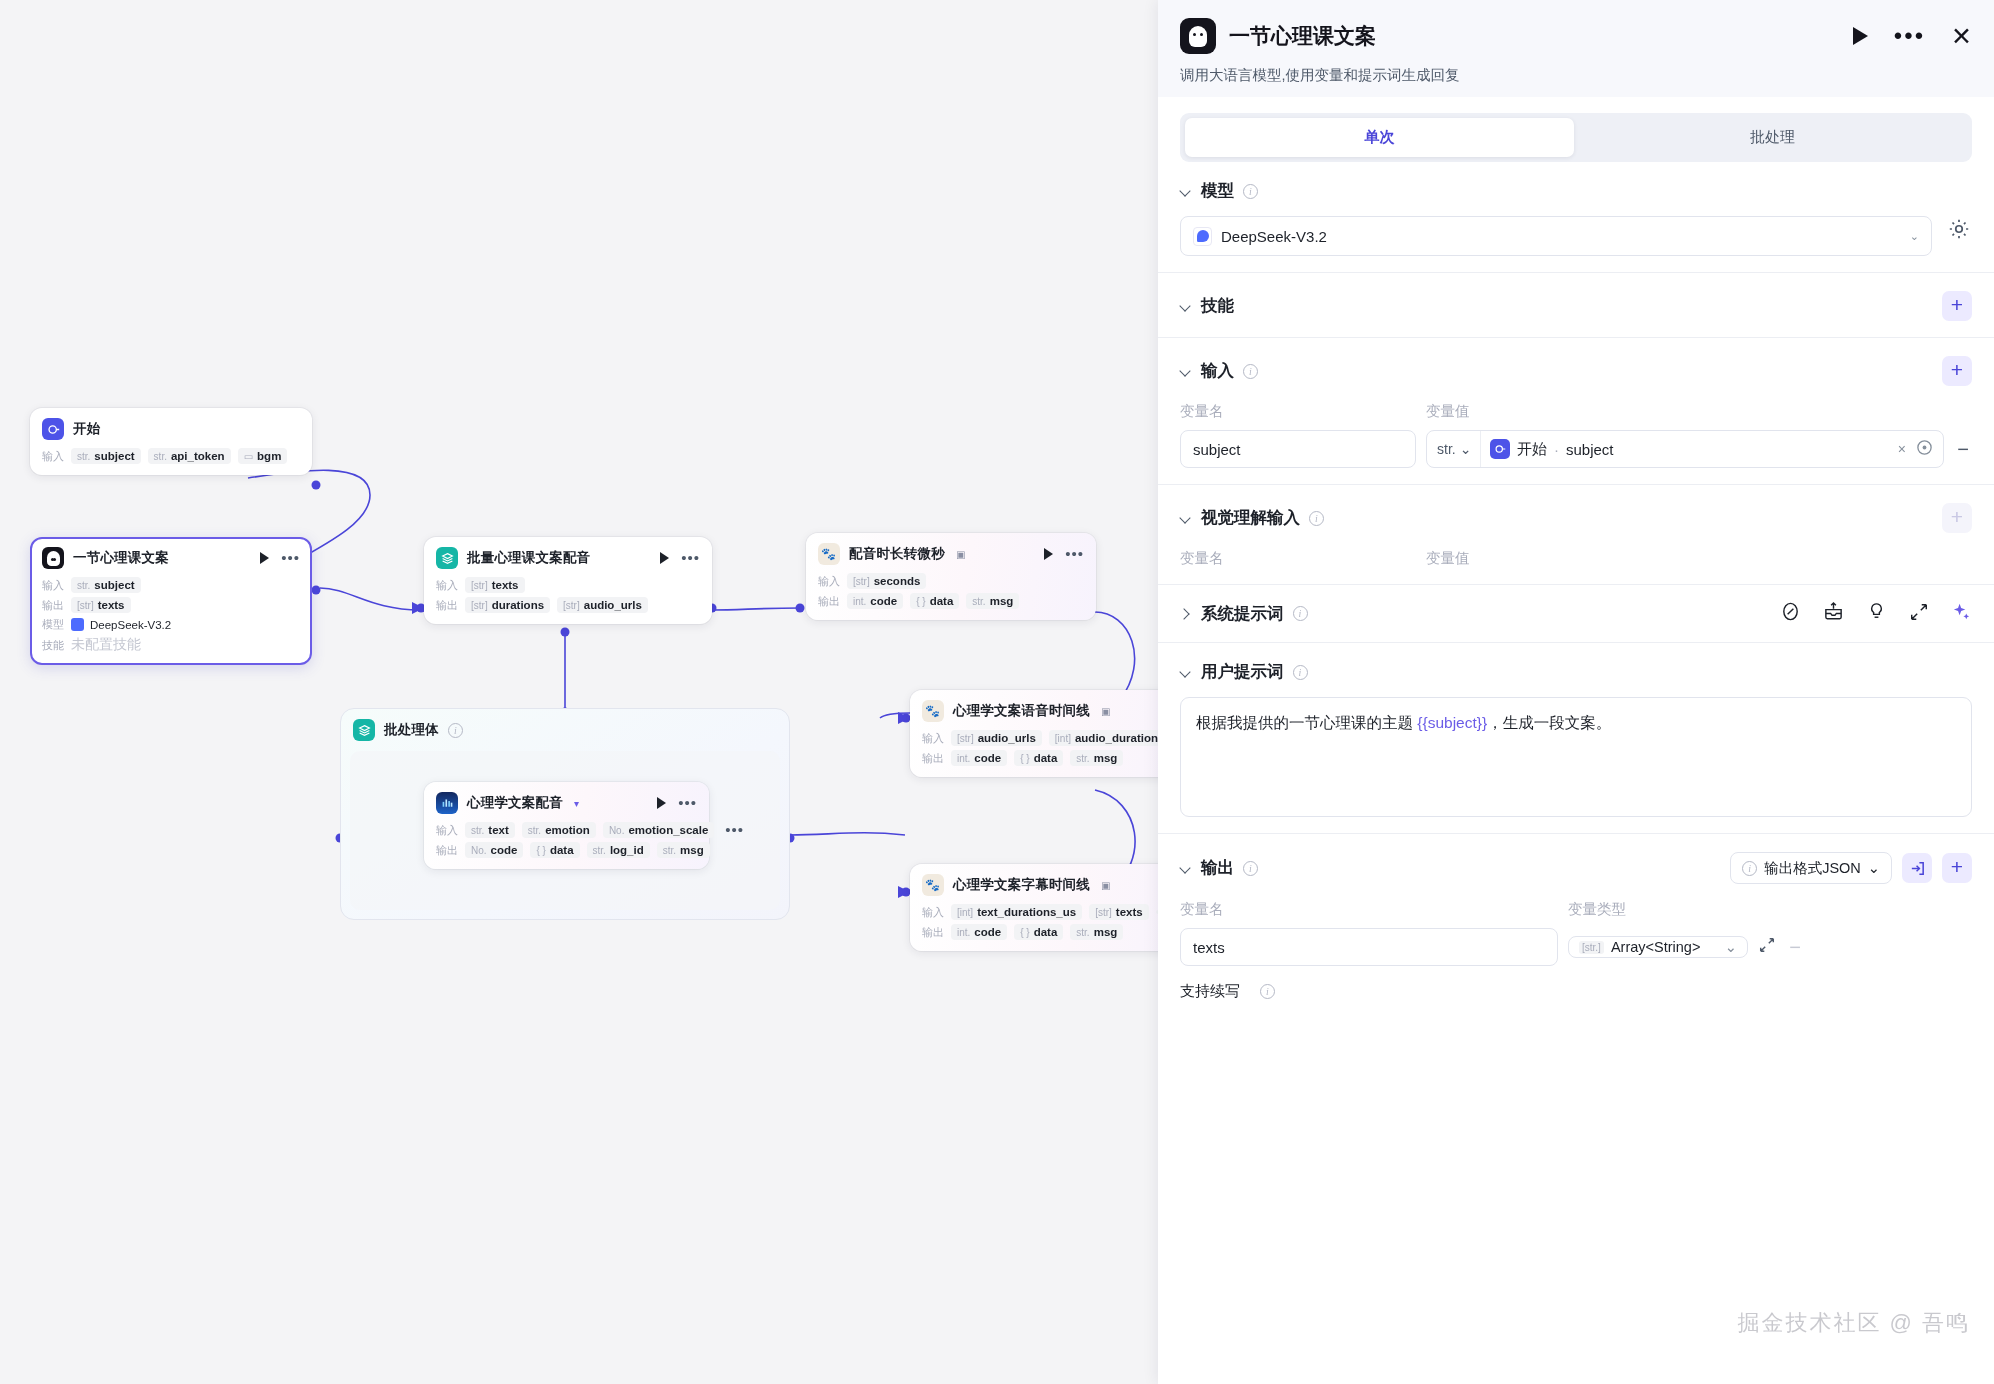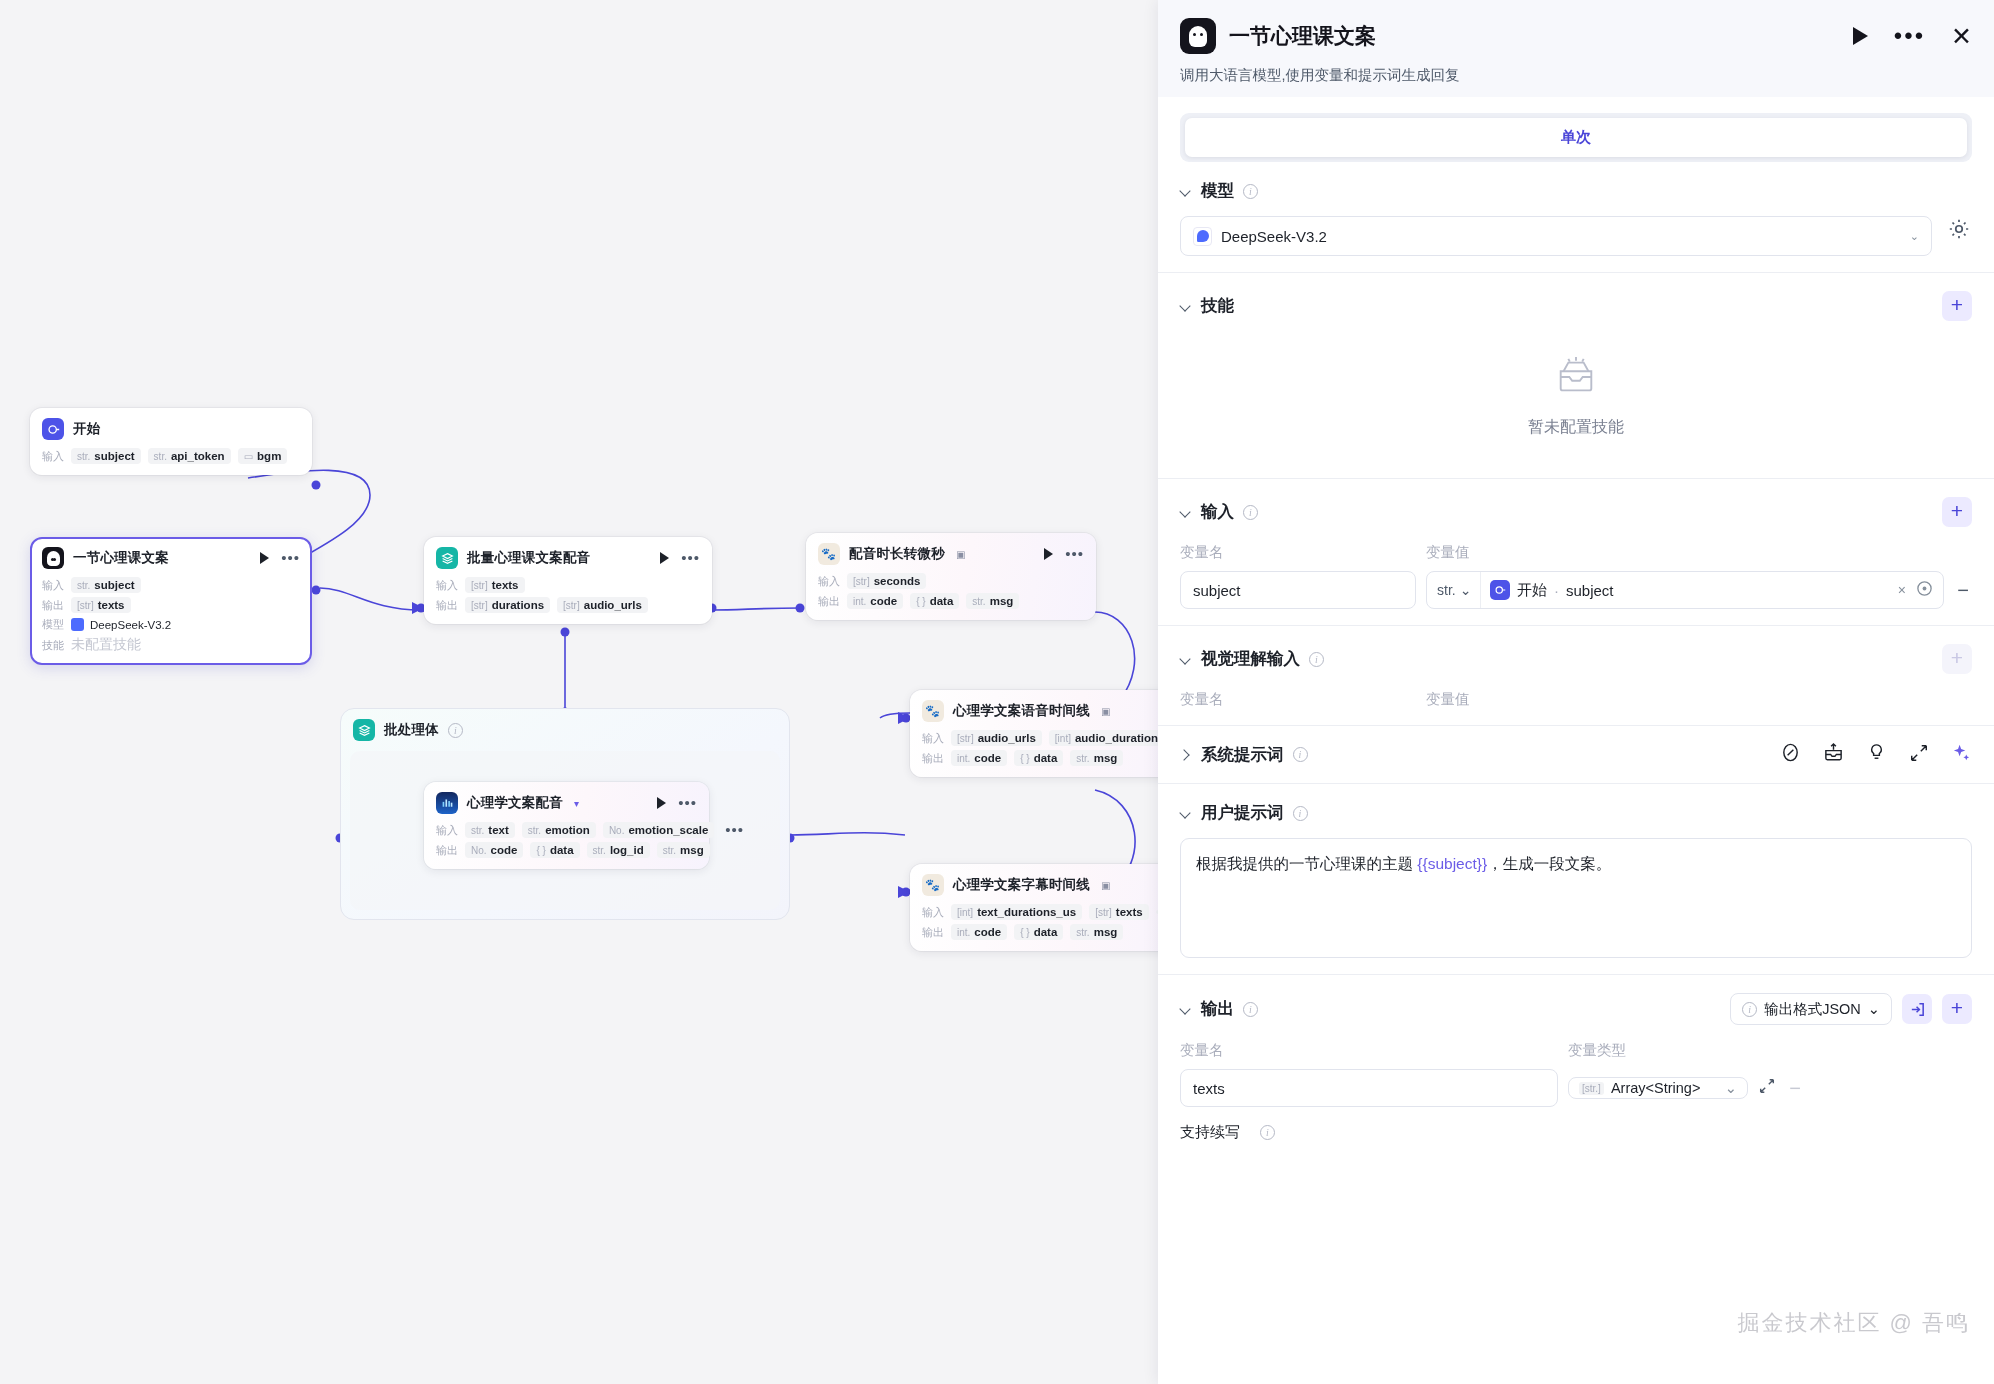--- a/index.html
+++ b/index.html
@@ -577,20 +577,21 @@
             </div>
           <div class="ic-btn dots-big">•••</div>
           <div class="ic-btn x-big">✕</div>
         </div>
       </div>
       <div class="panel-sub">调用大语言模型,使用变量和提示词生成回复</div>
     </div>
 
     <div class="tabs">
       <div class="tab active">单次</div>
+      <div class="tab">批处理</div>
     </div>
 
     <div class="panel-body">
 
       <div class="sect">
         <div class="sect-head">
           <span class="chev"></span>
           <span class="sect-title">模型</span>
           <span class="info-i">i</span>
         </div>
@@ -611,31 +612,20 @@
         </div>
       </div>
 
       <div class="sect">
         <div class="sect-head">
           <span class="chev"></span>
           <span class="sect-title">技能</span>
           <div class="head-right">
             <div class="plus-btn">+</div>
           </div>
-        </div>
-        <div class="empty">
-          <span>
-            <svg width="46" height="44" viewBox="0 0 48 46" fill="none" stroke="#b9bdcb" stroke-width="2">
-              <path d="M11 17 L16 8 H32 L37 17"></path>
-              <path d="M8 17 h32 v18 a2 2 0 0 1-2 2 H10 a2 2 0 0 1-2-2 Z"></path>
-              <path d="M8 23 h9 l3 4 h8 l3-4 h9"></path>
-              <path d="M24 2 v4 M16 4 l1.5 3 M32 4 l-1.5 3"></path>
-            </svg>
-          </span>
-          <span class="empty-txt">暂未配置技能</span>
         </div>
       </div>
 
       <div class="sect">
         <div class="sect-head">
           <span class="chev"></span>
           <span class="sect-title">输入</span>
           <span class="info-i">i</span>
           <div class="head-right">
             <div class="plus-btn">+</div>

